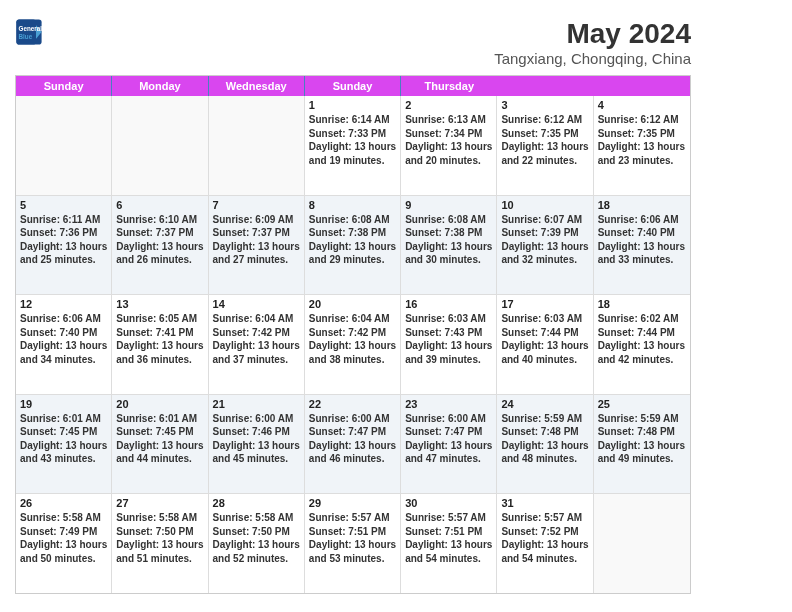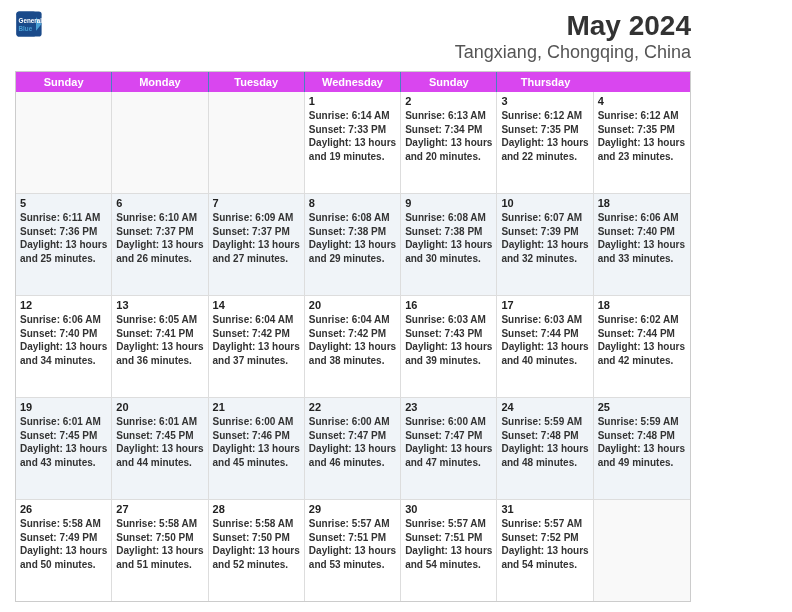--- a/index.html
+++ b/index.html
@@ -6,21 +6,21 @@
     body {
       width: 792px;
       height: 612px;
       font-family: Arial, sans-serif;
       background: #fff;
       overflow: hidden;
     }
     .page {
       width: 706px;
       height: 612px;
-      padding: 10px 15px;
+      padding: 18px 15px;
       display: flex;
       flex-direction: column;
       border-radius: 12px;
     }
     .header {
       display: flex;
       justify-content: space-between;
       align-items: flex-start;
       margin-bottom: 8px;
     }
@@ -35,21 +35,21 @@
     }
     .title-block {
       text-align: right;
     }
     .main-title {
       font-size: 28px;
       font-weight: bold;
       color: #333;
     }
     .subtitle {
-      font-size: 18px;
+      font-size: 15px;
       color: #555;
     }
     .calendar {
       flex: 1;
       display: flex;
       flex-direction: column;
       border: 1px solid #ccc;
     }
     .cal-header {
       display: grid;
@@ -119,21 +119,20 @@
     <div class="title-block">
       <div class="main-title">May 2024</div>
       <div class="subtitle">Tangxiang, Chongqing, China</div>
     </div>
   </div>
 
   <div class="calendar">
     <div class="cal-header">
     <div class="cal-header-cell">Sunday</div>
         <div class="cal-header-cell">Monday</div>
-        <div class="cal-header-cell">Tuesday</div>
         <div class="cal-header-cell">Wednesday</div>
         <div class="cal-header-cell">Sunday</div>
         <div class="cal-header-cell">Thursday</div>
       </div>
     <div class="cal-body">
     <div class="cal-row">
           <div class="cal-cell empty"></div>
           <div class="cal-cell empty"></div>
           <div class="cal-cell empty"></div>
           <div class="cal-cell">

